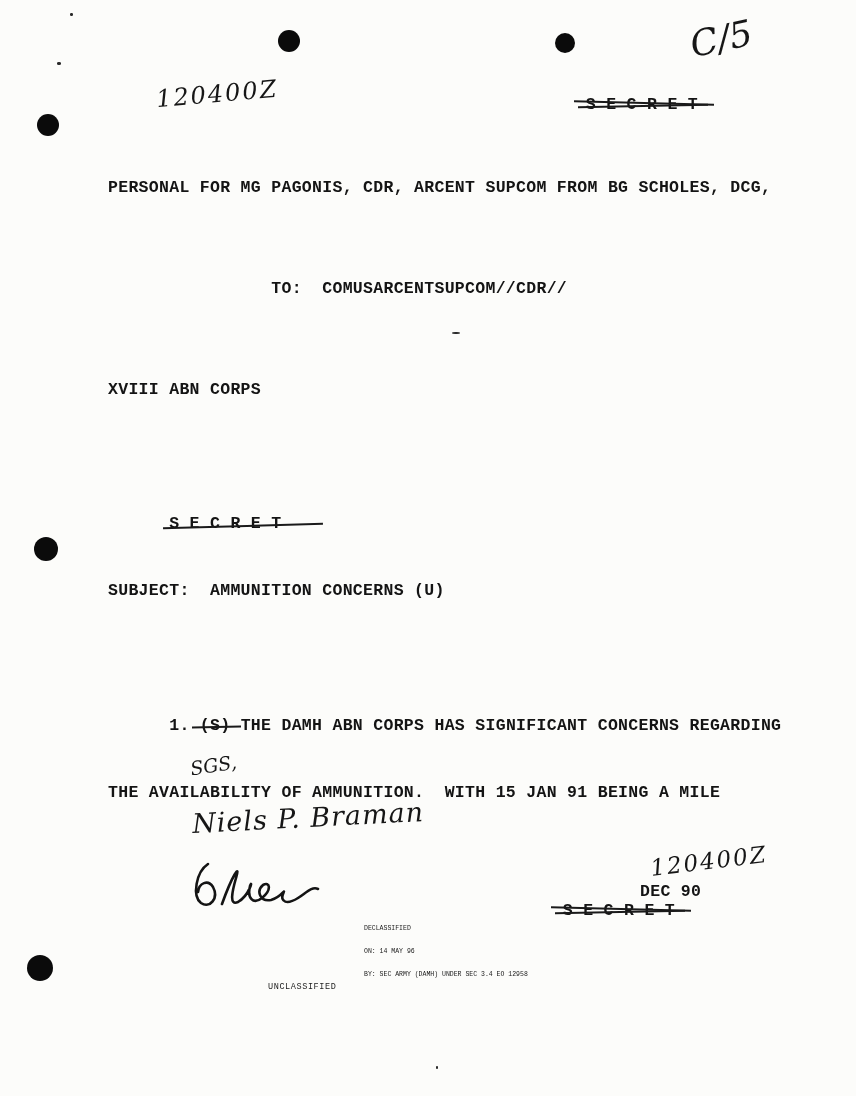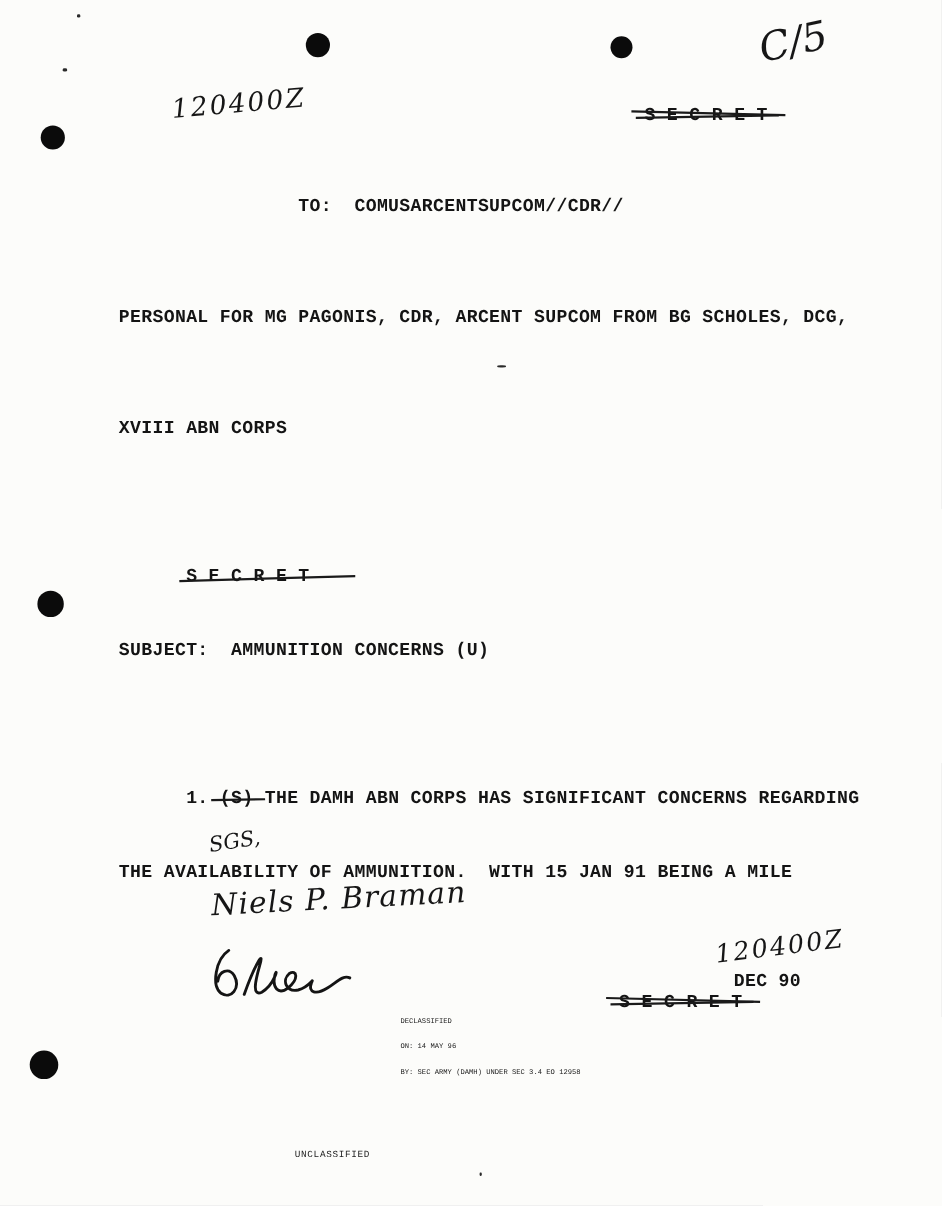--- a/index.html
+++ b/index.html
@@ -42,21 +42,21 @@
   }
 
   .sig-svg { position:absolute; }
   .sig-svg path { fill:none; stroke:#141414; stroke-width:2.6; stroke-linecap:round; }
 
   .declass {
     position:absolute; left:364px; top:910px; font-size:6.5px; line-height:7.6px;
     font-weight:400; letter-spacing:0; white-space:pre; color:#202020;
   }
   .footer-mark {
-    position:absolute; left:268px; top:1045px; font-size:8.5px; font-weight:400;
+    position:absolute; left:268px; top:982px; font-size:8.5px; font-weight:400;
     letter-spacing:.6px; color:#1c1c1c;
   }
 </style>
 </head>
 <body>
 
 <div class="page">
 
   <div class="hole" style="left:278px; top:30px; width:22px; height:22px;"></div>
   <div class="hole" style="left:555px; top:33px; width:20px; height:20px;"></div>
@@ -71,22 +71,22 @@
 
   <div class="hw" style="left:690px; top:18px; font-size:36px; transform:rotate(-12deg);">C/5</div>
 
   <div class="t-abs" style="left:545px; top:76px;">
     <span class="strike banner">S E C R E T</span>
   </div>
 
   <div class="hw" style="left:156px; top:80px; font-size:24px; letter-spacing:2px; transform:rotate(-5deg);">120400Z</div>
 
   <div class="textcol">
+    <div class="line">PERSONAL FOR MG PAGONIS, CDR, ARCENT SUPCOM FROM BG SCHOLES, DCG,</div>
     <div class="line">                TO:  COMUSARCENTSUPCOM//CDR//</div>
-    <div class="line">PERSONAL FOR MG PAGONIS, CDR, ARCENT SUPCOM FROM BG SCHOLES, DCG,</div>
     <div class="line">XVIII ABN CORPS</div>
     <div class="line">
       <span class="strike ext-right">S E C R E T</span>
     </div>
     <div class="line">SUBJECT:  AMMUNITION CONCERNS (U)</div>
     <div class="line">
       <span>1. </span><span class="strike">(S)</span><span> THE DAMH ABN CORPS HAS SIGNIFICANT CONCERNS REGARDING</span>
     </div>
     <div class="line">THE AVAILABILITY OF AMMUNITION.  WITH 15 JAN 91 BEING A MILE</div>
     
@@ -110,21 +110,21 @@
 
   <svg class="sig-svg" style="left:186px; top:856px;" width="140" height="60" viewBox="0 0 140 60">
     <path d="M22 8 C 10 16, 6 40, 15 47 C 24 53, 33 42, 27 31 C 22 23, 13 27, 12 36"></path>
     <path d="M36 48 C 46 20, 55 6, 50 22 C 46 36, 43 50, 52 46 C 64 39, 67 22, 64 30 C 61 42, 67 49, 76 42 C 86 34, 84 25, 77 29 C 70 35, 74 46, 85 44 C 96 41, 100 31, 97 38 C 94 46, 101 49, 112 42 C 120 37, 126 30, 132 33"></path>
   </svg>
 
   <div class="hw" style="left:650px; top:848px; font-size:23px; letter-spacing:2px; transform:rotate(-7deg);">120400Z</div>
   <div class="t-abs" style="left:522px; top:882px;">
     <span class="strike banner">S E C R E T</span>
   </div>
-  <div class="t-abs" style="left:667px; top:882px;">DEC 90</div>
+  <div class="t-abs" style="left:640px; top:882px;">DEC 90</div>
 
   <div class="declass">
     <div>DECLASSIFIED</div>
     <div>ON: 14 MAY 96</div>
     <div>BY: SEC ARMY (DAMH) UNDER SEC 3.4 EO 12958</div>
   </div>
 
   <div class="footer-mark">UNCLASSIFIED</div>
 
 </div>

